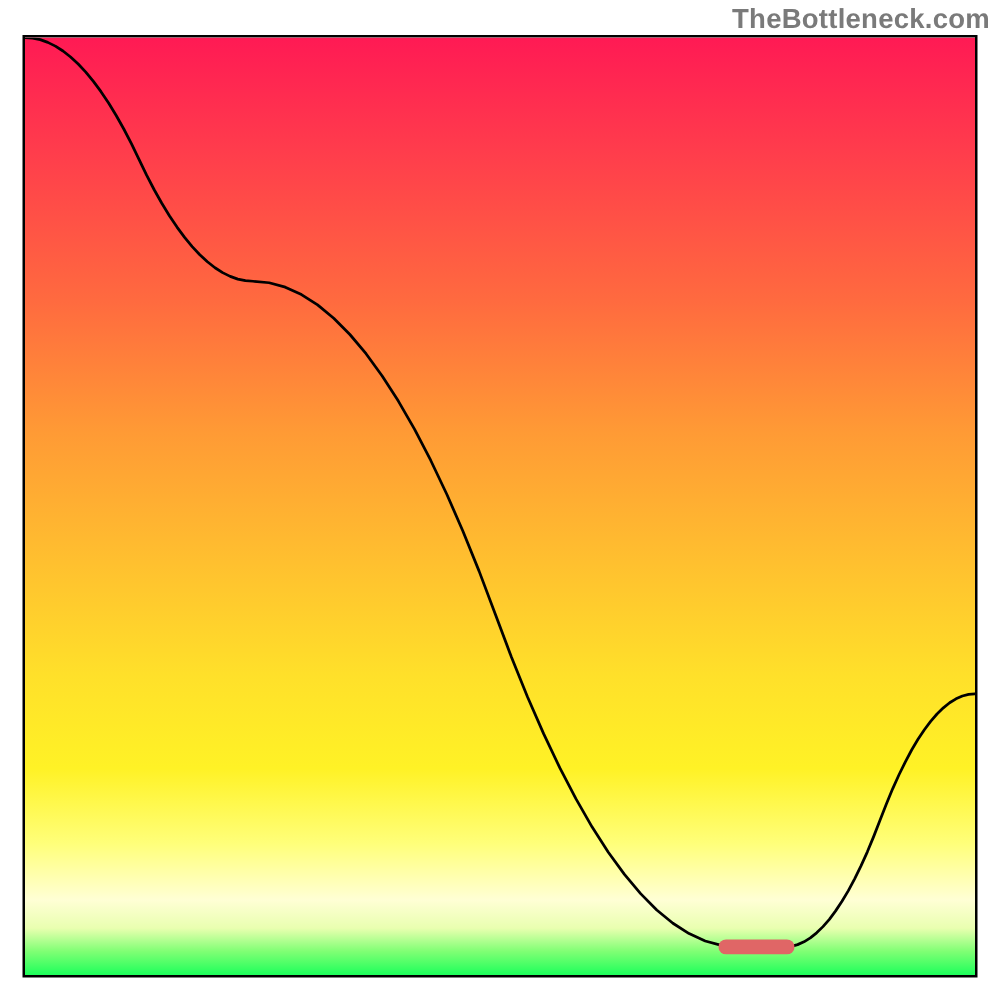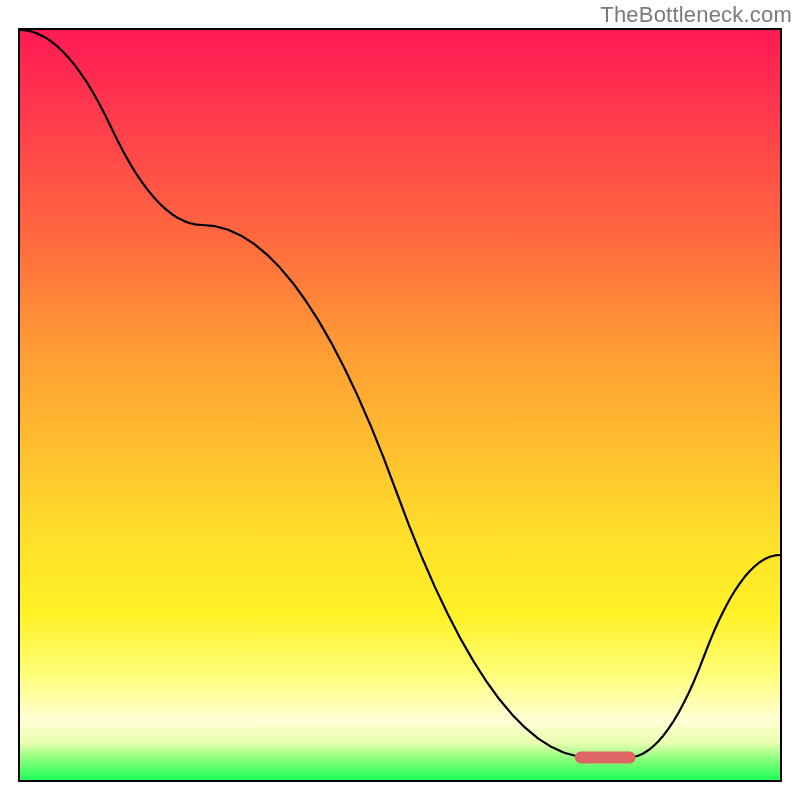--- a/index.html
+++ b/index.html
@@ -14,21 +14,21 @@
   .chart-container {
     position: relative;
     width: 800px;
     height: 800px;
   }
   .attribution {
     position: absolute;
     top: 2px;
     right: 8px;
     font-size: 22px;
-    font-weight: 400;
+    font-weight: 700;
     color: #7a7a7a;
     letter-spacing: 0.2px;
     z-index: 10;
   }
   .plot-area {
     position: absolute;
     left: 18px;
     top: 28px;
     width: 764px;   
     height: 754px;  

